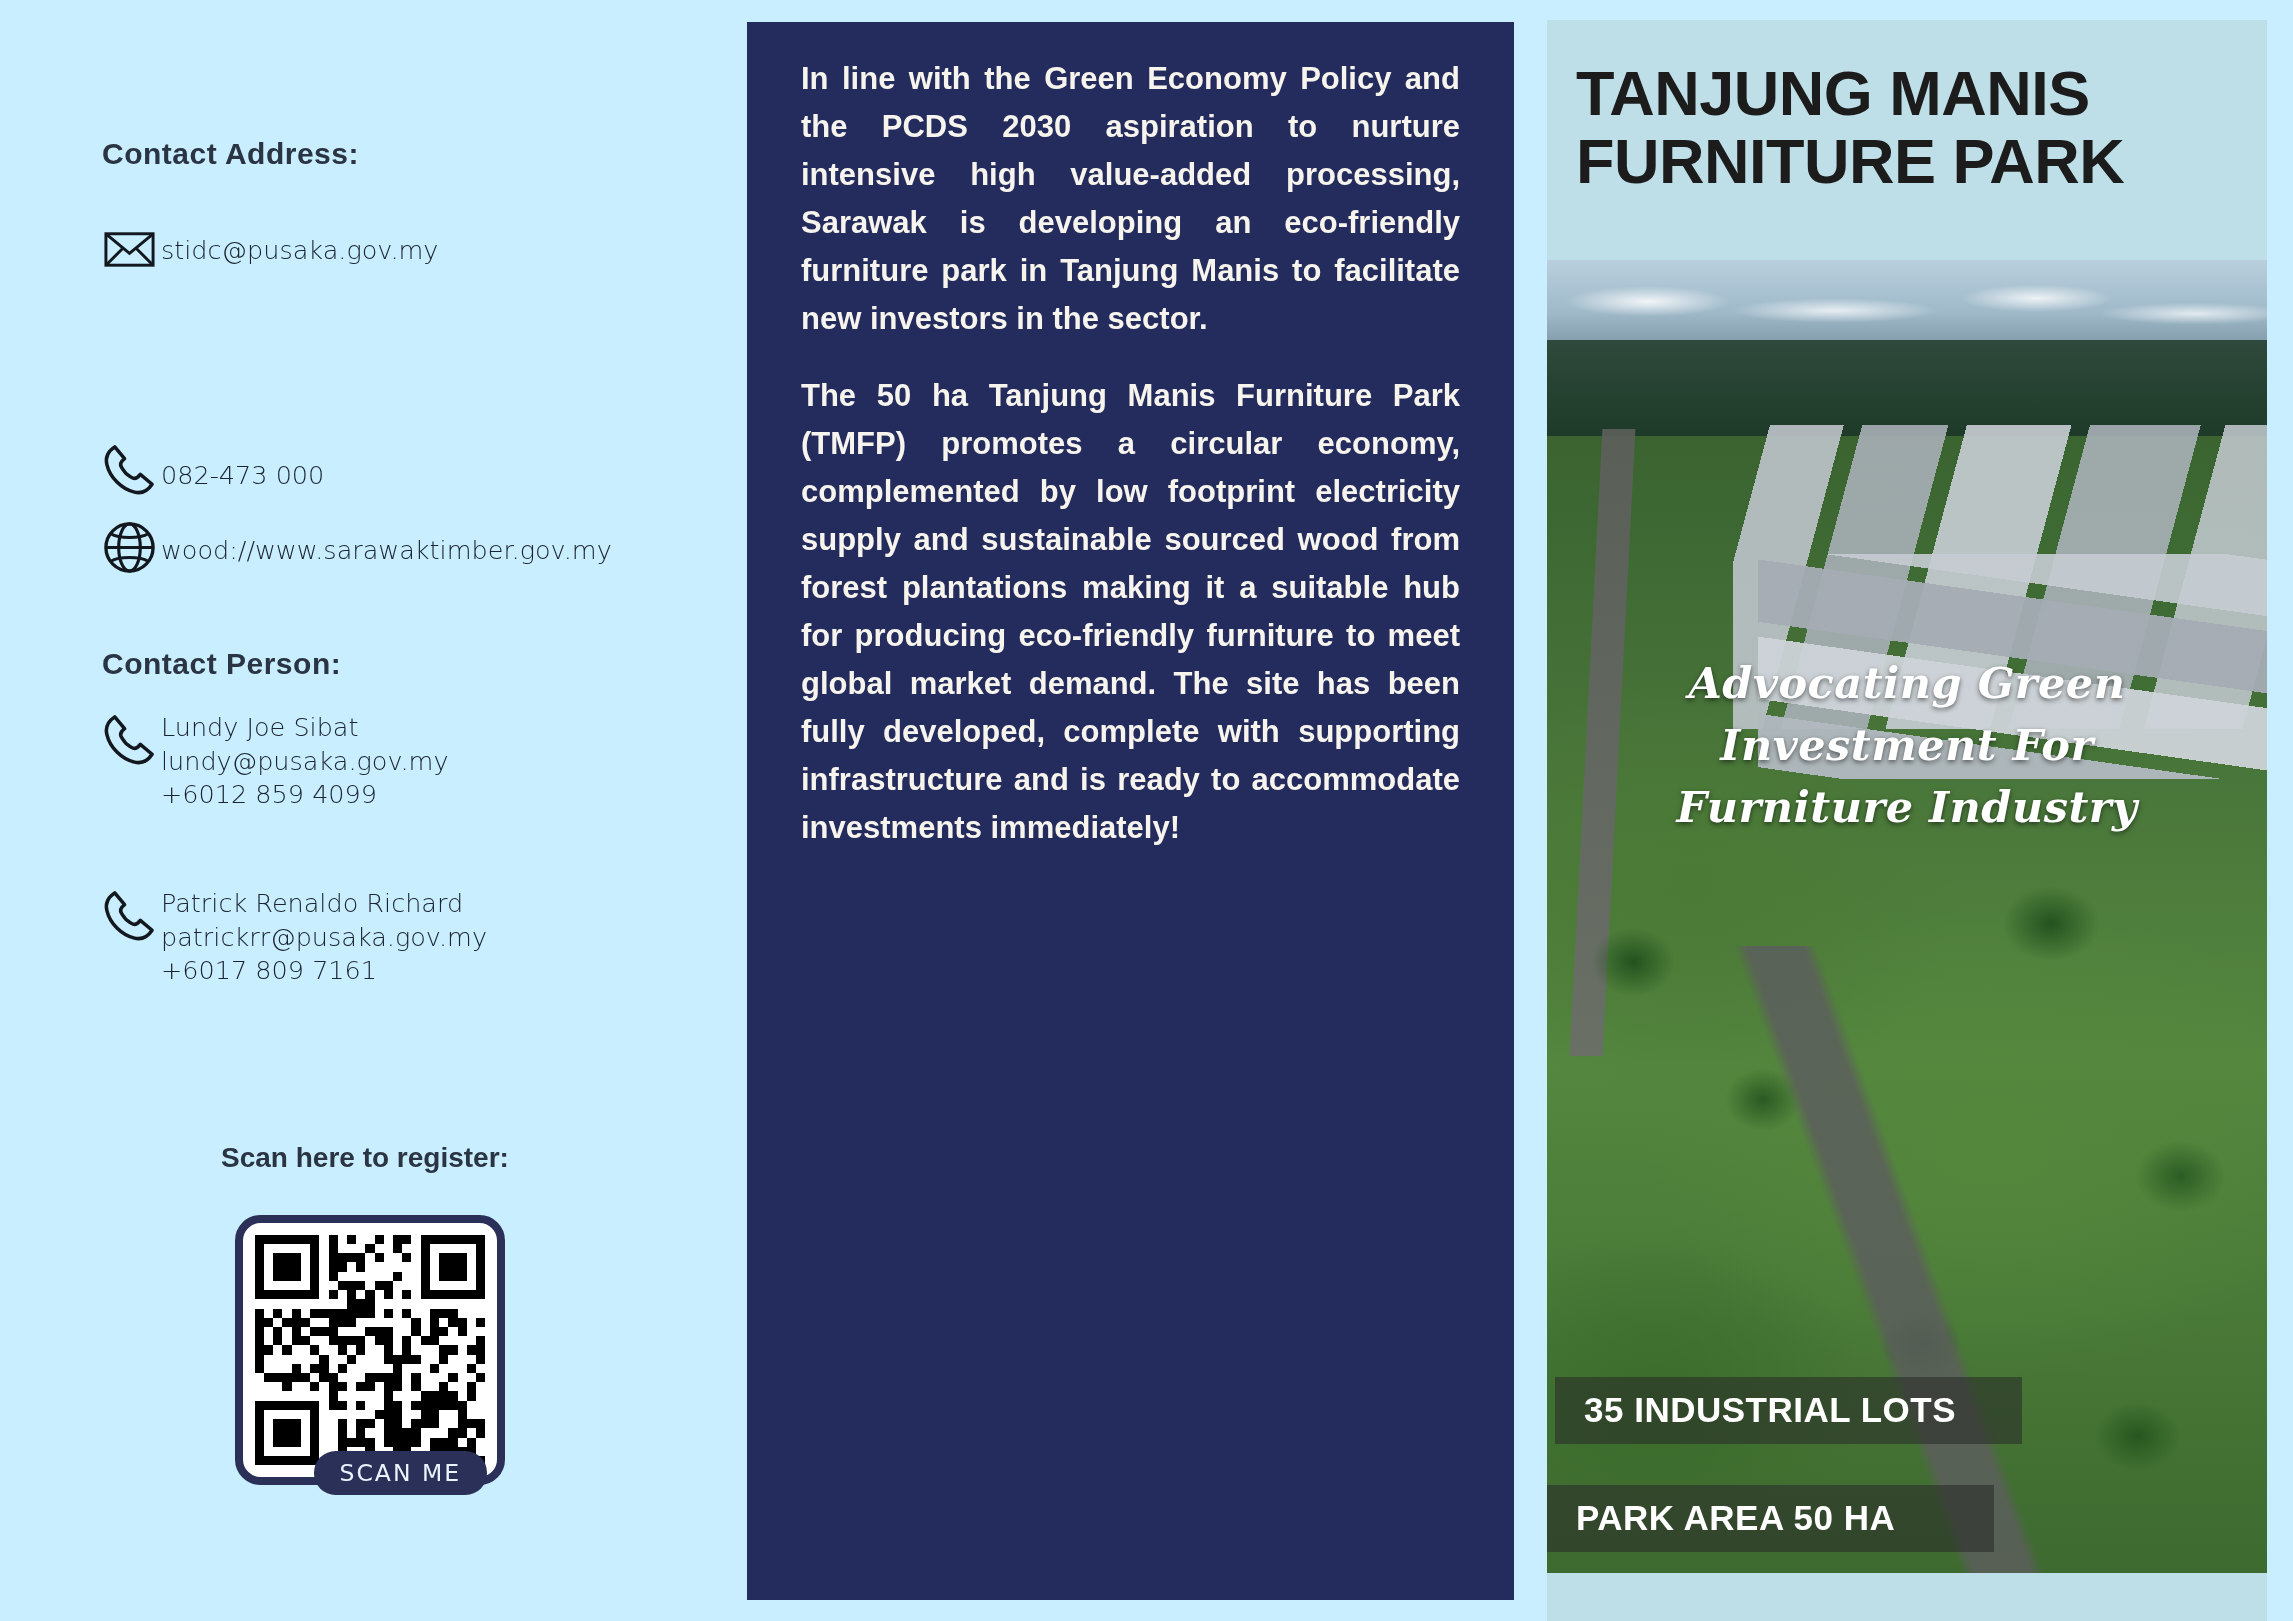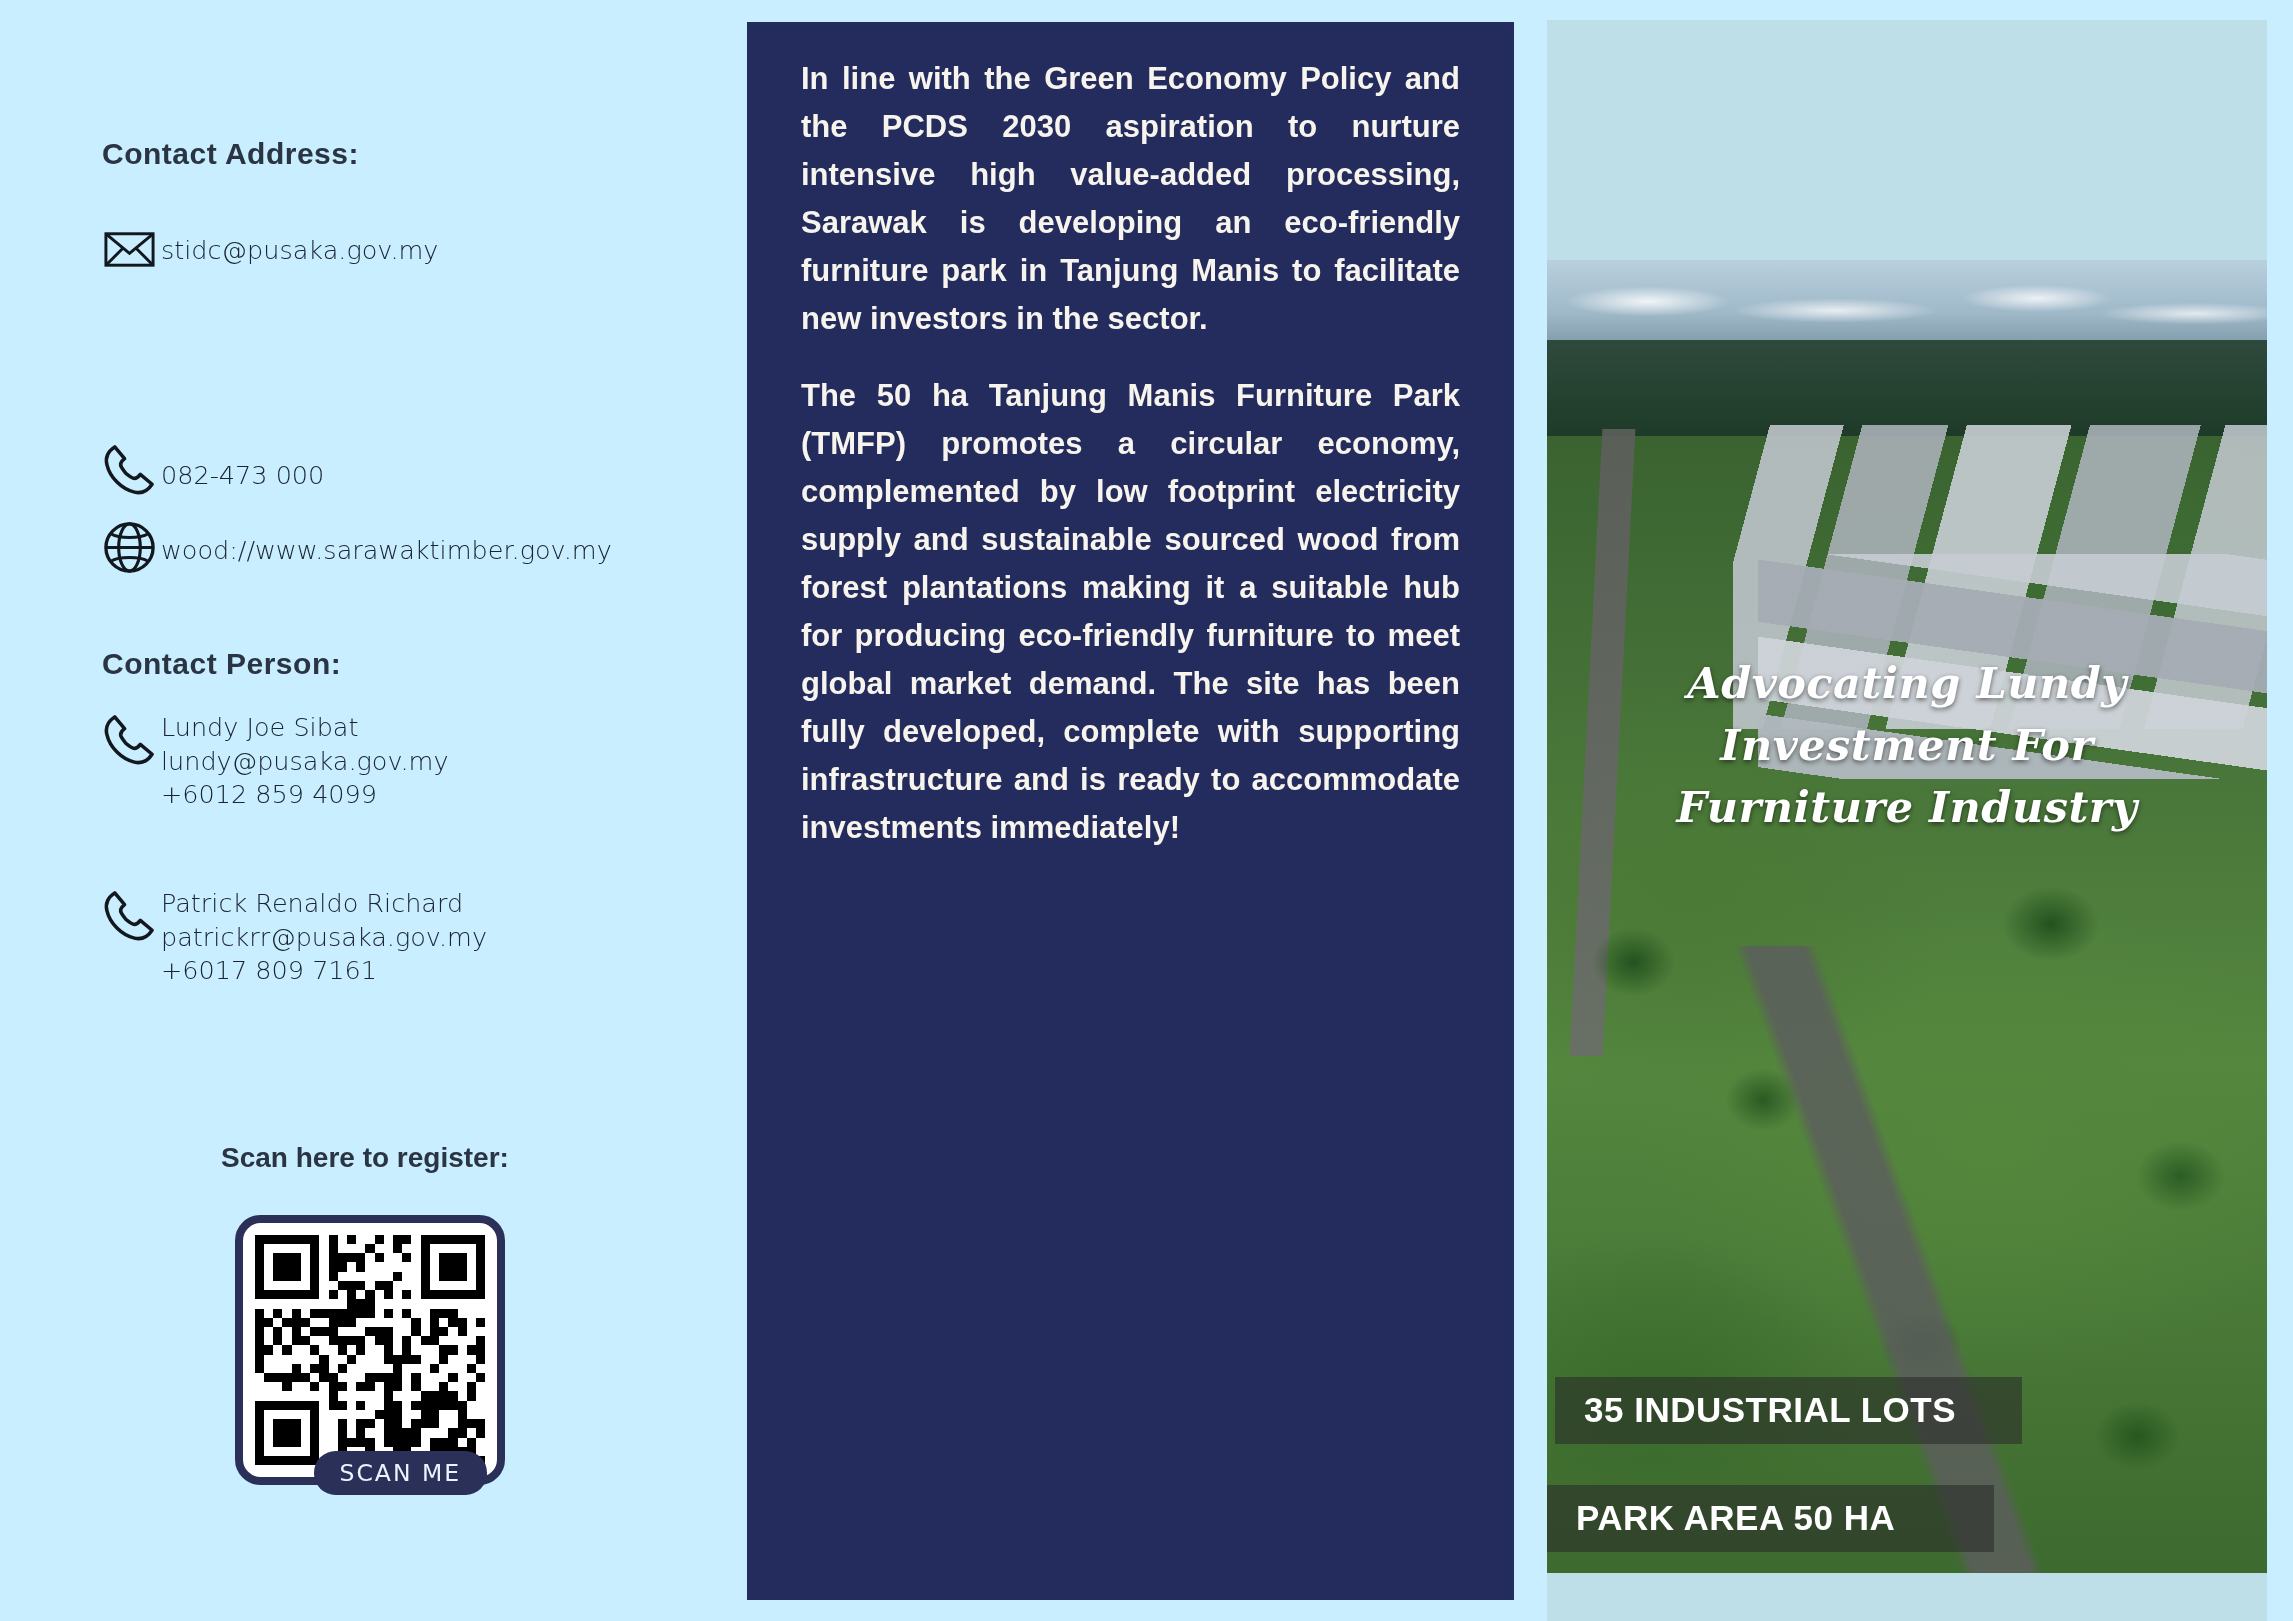--- a/index.html
+++ b/index.html
@@ -874,34 +874,38 @@
 </div>
 
 <div class="mid-panel">
   <div class="mid-body">
     <p>In line with the Green Economy Policy and the PCDS 2030 aspiration to nurture intensive high value-added processing, Sarawak is developing an eco-friendly furniture park in Tanjung Manis to facilitate new investors in the sector.</p>
     <p>The 50 ha Tanjung Manis Furniture Park (TMFP) promotes a circular economy, complemented by low footprint electricity supply and sustainable sourced wood from forest plantations making it a suitable hub for producing eco-friendly furniture to meet global market demand. The site has been fully developed, complete with supporting infrastructure and is ready to accommodate investments immediately!</p>
   </div>
 </div>
 
 <div class="right-panel">
+  <div class="right-title">
+    <span>TANJUNG MANIS</span>
+    <span class="l2">FURNITURE PARK</span>
+  </div>
 
   <div class="photo">
     <div class="sky"></div>
     <div class="clouds"></div>
     <div class="farforest"></div>
     <div class="ground"></div>
     <div class="road"></div>
     <div class="estate"></div>
     <div class="estate2"></div>
     <div class="treeline"></div>
     <div class="road2"></div>
 
     <div class="script-overlay">
-      <span>Advocating Lundy Investment For</span>
+      <span>Advocating Green Investment For</span>
       <span class="l2">Furniture Industry</span>
     </div>
 
     <div class="fact" id="fact-lots">35 INDUSTRIAL LOTS</div>
     <div class="fact" id="fact-area">PARK AREA 50 HA</div>
   </div>
 </div>
 
 
 </body></html>

